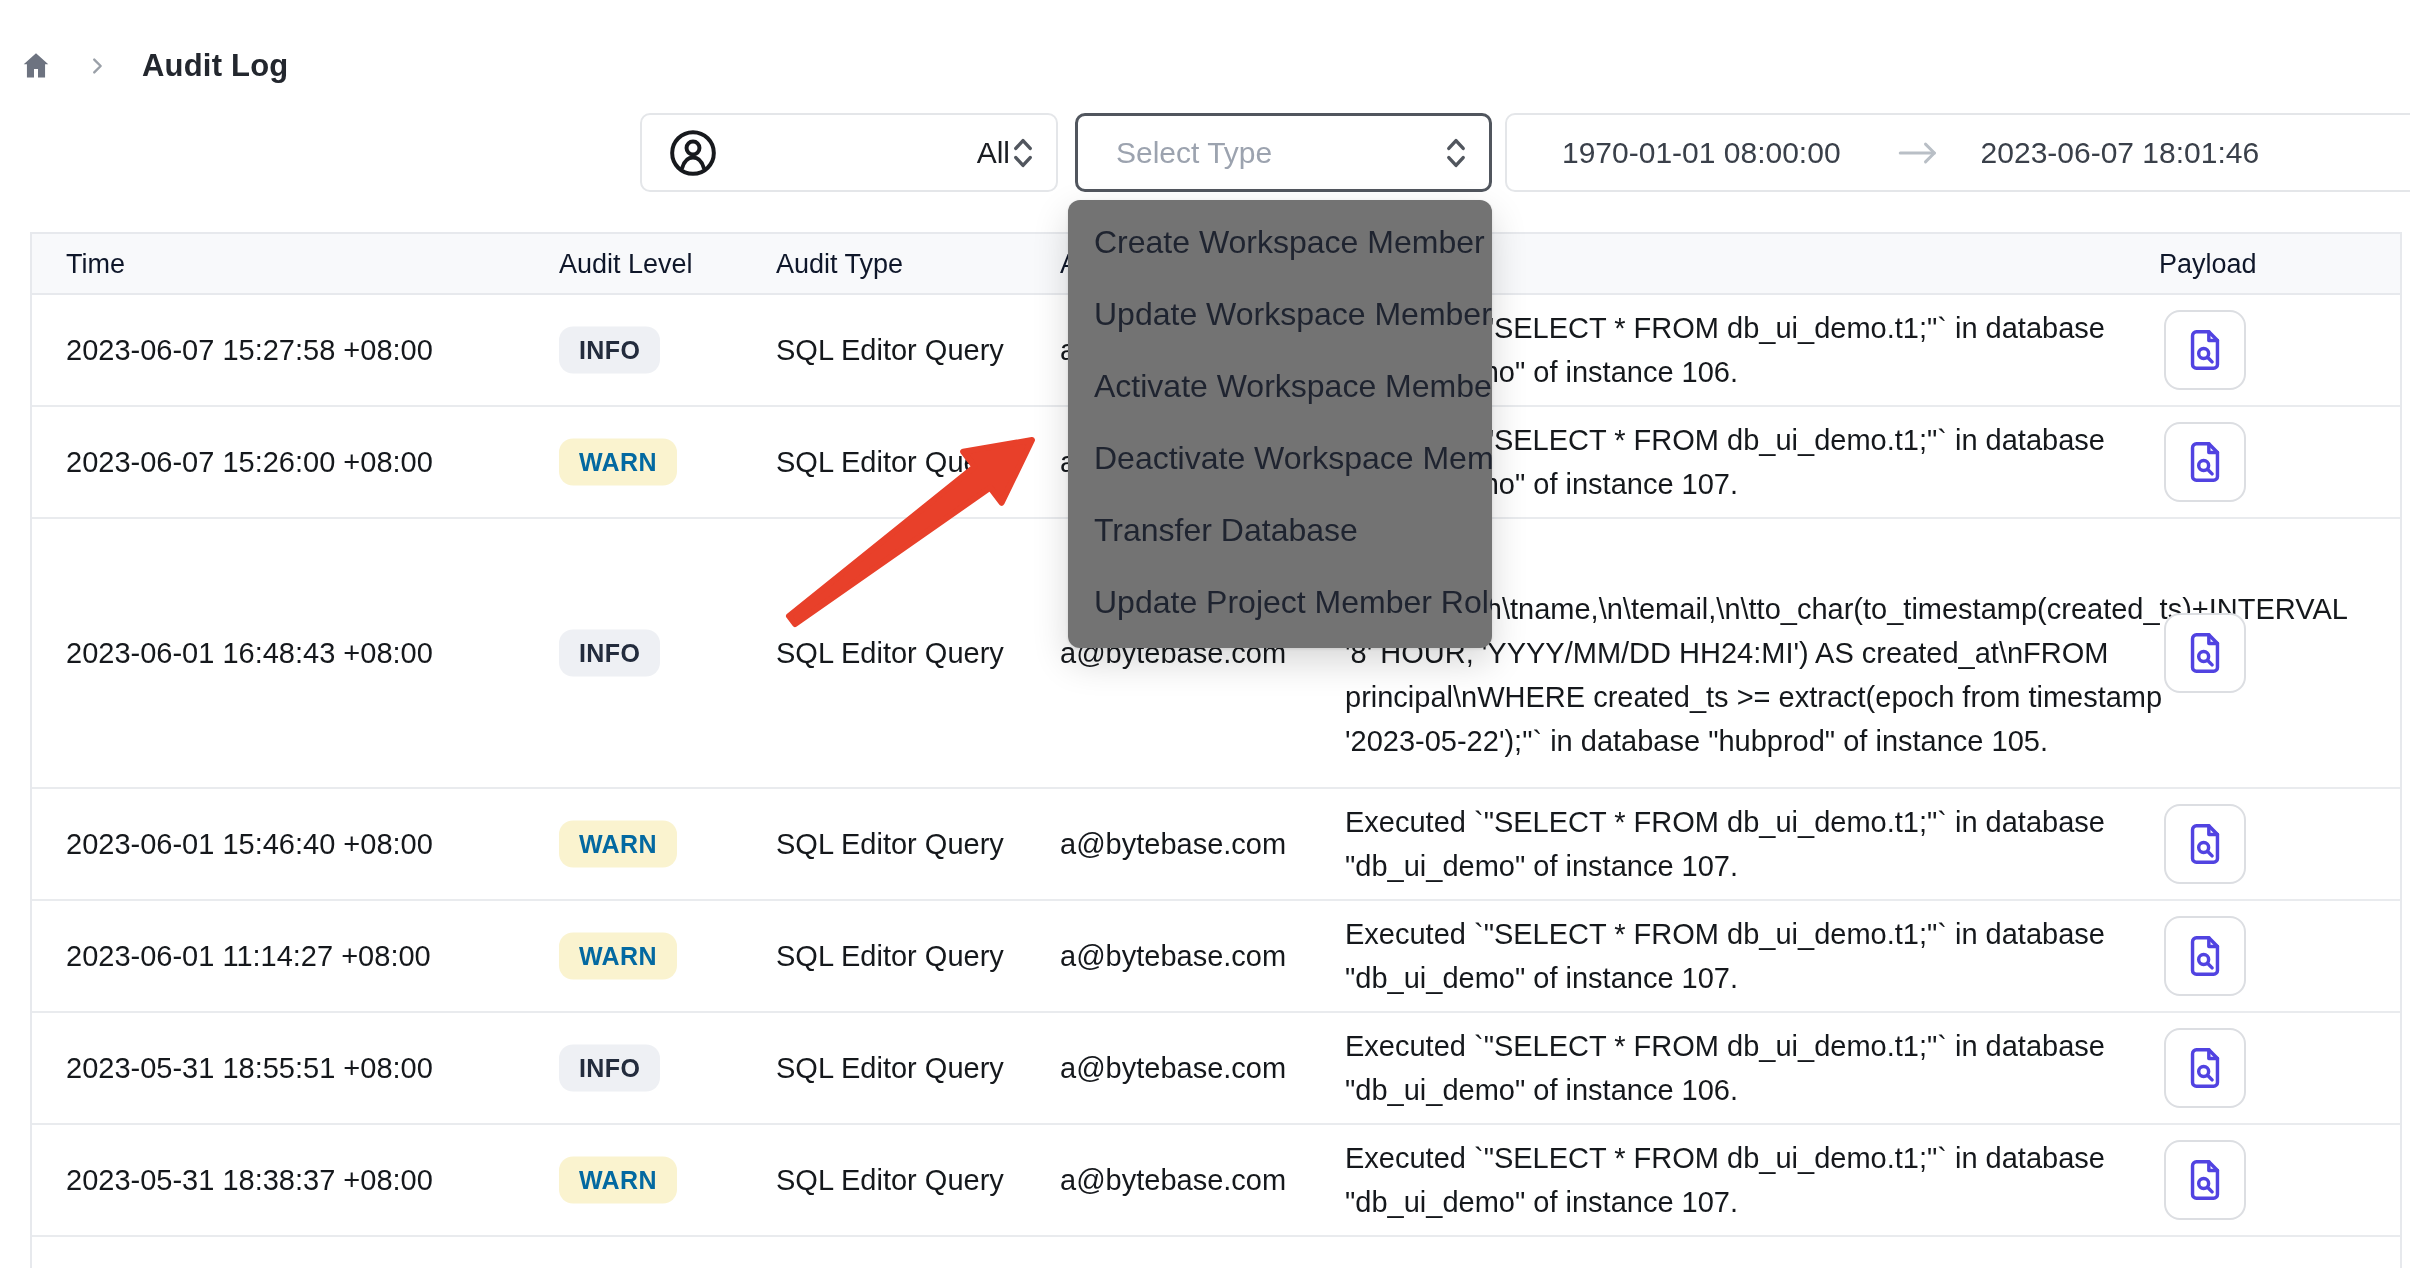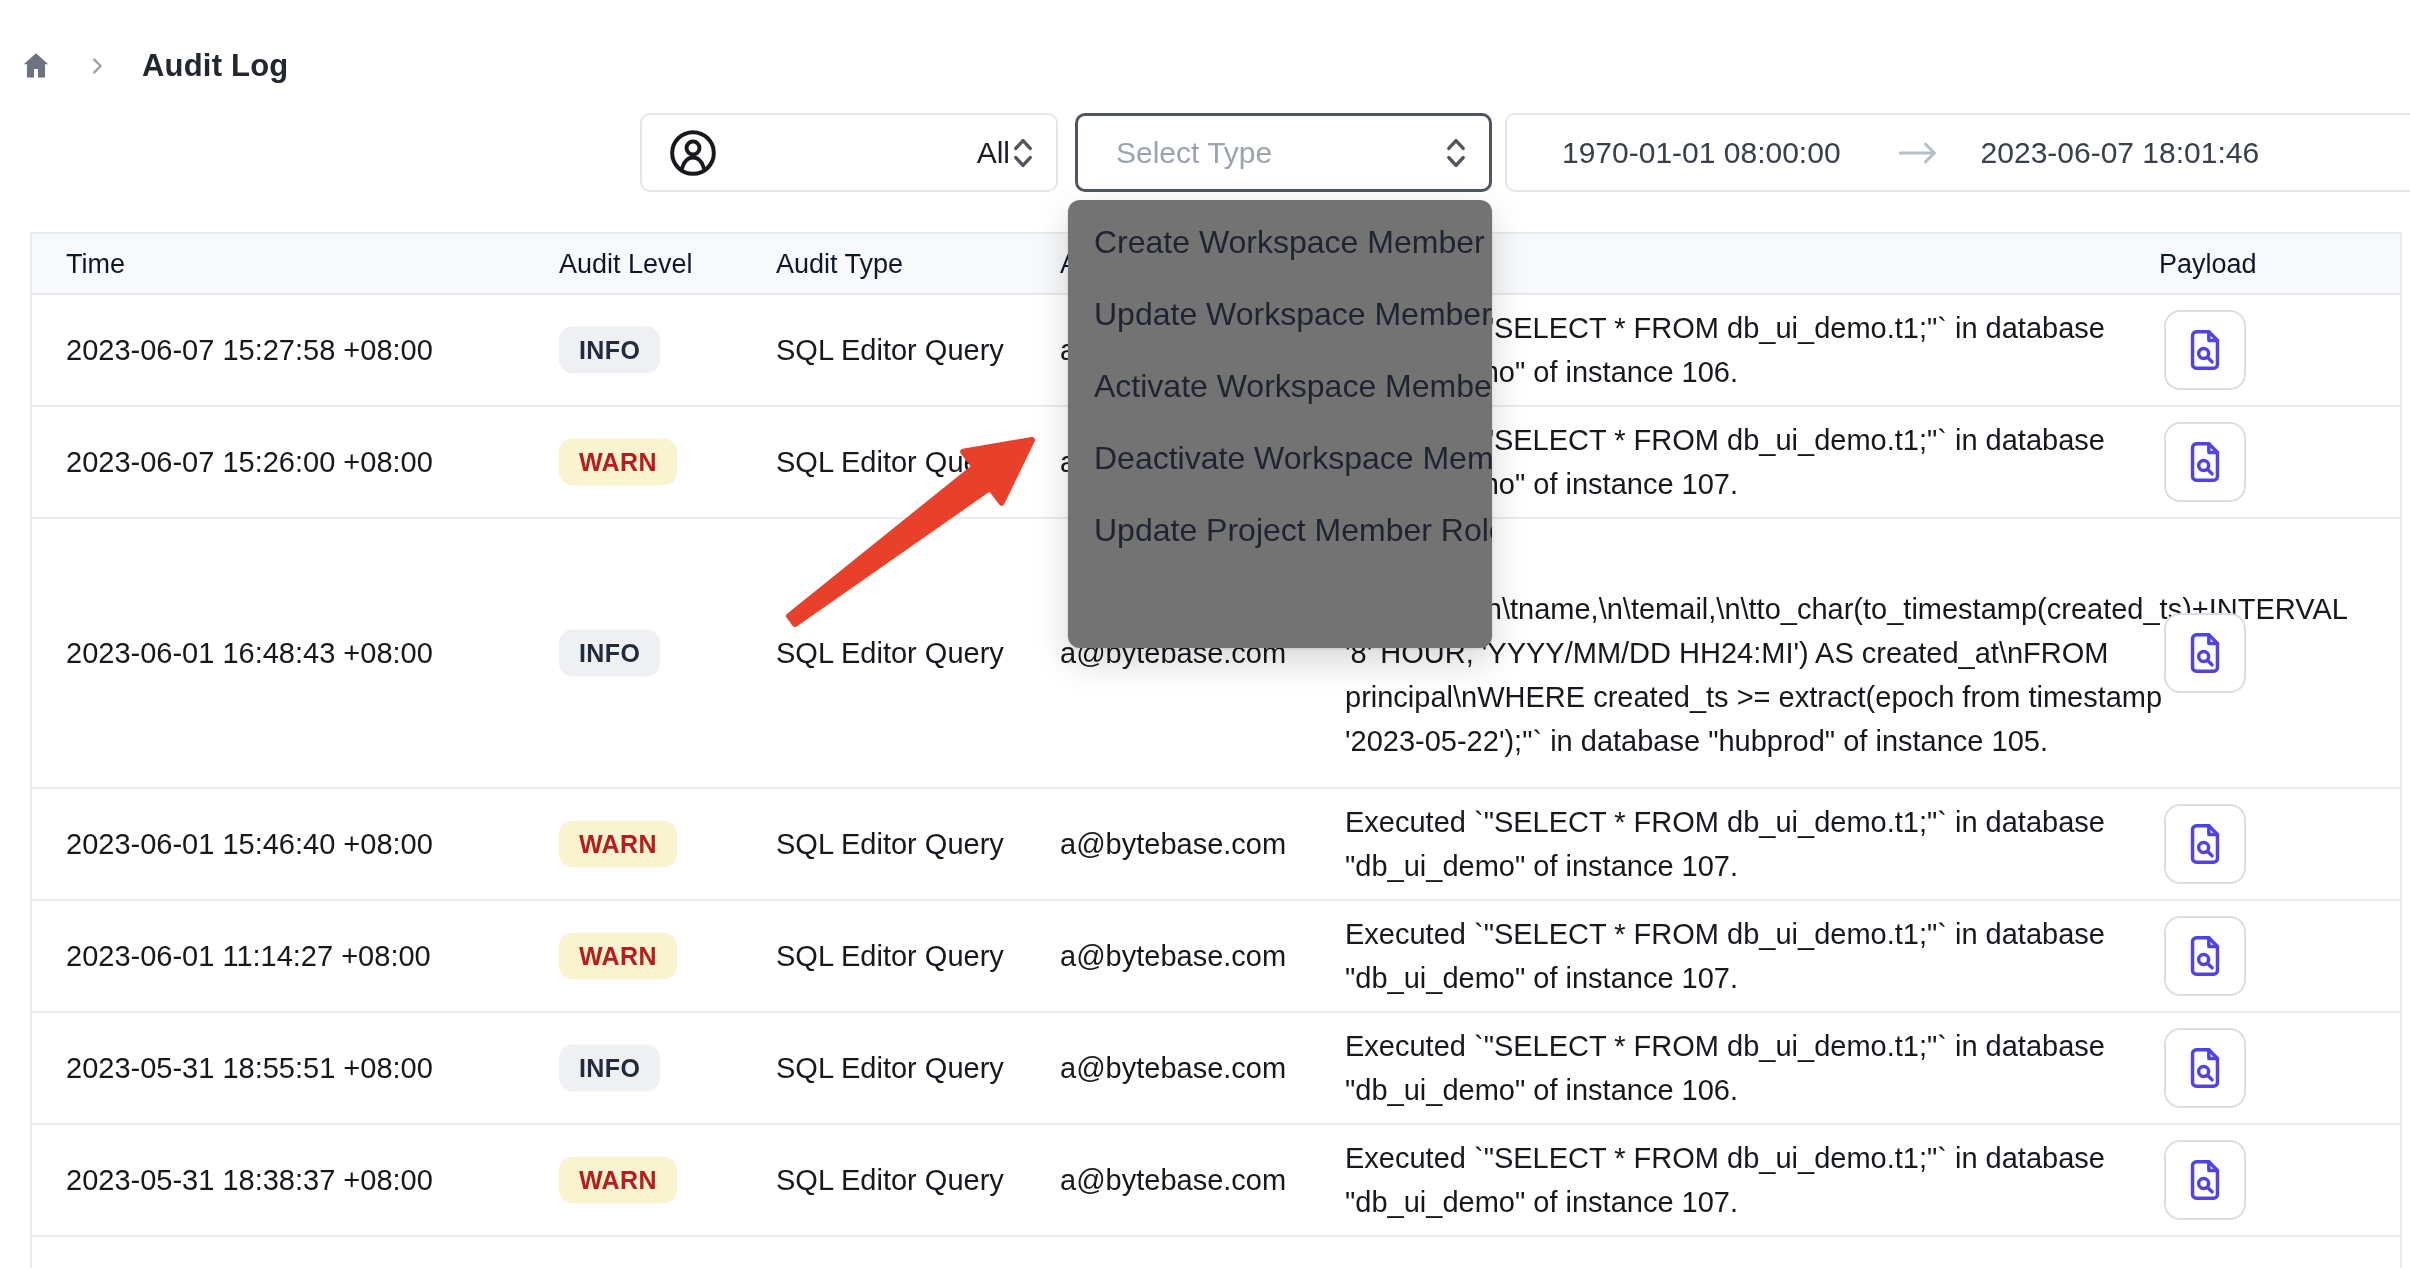--- a/index.html
+++ b/index.html
@@ -43,21 +43,21 @@
   .r-sm { height:112px; }
   .r1 { height:112px; } .r2 { height:112px; } .r3 { height:270px; }
   .cell { position:absolute; top:50%; transform:translateY(-50%); font-size:29px; color:#15181c; white-space:nowrap; }
   .c-time  { left:34px; }
   .c-level { left:527px; }
   .c-type  { left:744px; }
   .c-actor { left:1028px; }
   .c-comment { left:1313px; width:830px; white-space:normal; line-height:44px; }
   .badge { display:inline-block; font-size:25px; font-weight:700; letter-spacing:.4px; padding:9px 20px; border-radius:14px; }
   .badge.info { background:#eef0f4; color:#232c3d; }
-  .badge.warn { background:#faf3cf; color:#b91c1c; }
+  .badge.warn { background:#faf3cf; color:#0369a1; }
   .payload-btn { position:absolute; left:2132px; top:50%; transform:translateY(-50%); width:82px; height:80px;
                  background:#fff; border:2px solid #dcdee2; border-radius:16px; cursor:pointer;
                  display:flex; align-items:center; justify-content:center; }
   .doc-icon { width:46px; height:46px; color:#5143e1; }
   .row-partial { height:20px; border-bottom:none; }
 
   
   .dropdown { position:absolute; left:1068px; top:200px; width:424px; height:448px; background:#737373;
               border-radius:12px; box-shadow:0 1px 3px rgba(0,0,0,.10), 0 14px 36px rgba(0,0,0,.16);
               z-index:40; overflow:hidden; padding:6px 0; }
@@ -244,20 +244,21 @@
     </div>
 
     <div class="row row-partial"></div>
   </div>
 
   <div class="dropdown">
     <div class="dd-item">Create Workspace Member</div>
     <div class="dd-item">Update Workspace Member</div>
     <div class="dd-item">Activate Workspace Member</div>
     <div class="dd-item">Deactivate Workspace Member</div>
+    <div class="dd-item">Transfer Database</div>
     <div class="dd-item">Update Project Member Role</div>
   </div>
 
   <svg class="red-arrow" viewBox="0 0 290 225">
     <polygon points="19,198 204.6,48.8 193.2,33.6 262,22 231.6,84.8 220.2,69.6 25,206" fill="#e8402a" stroke="#e8402a" stroke-width="6" stroke-linejoin="round"></polygon>
   </svg>
 
 </div>
 
 </body></html>

